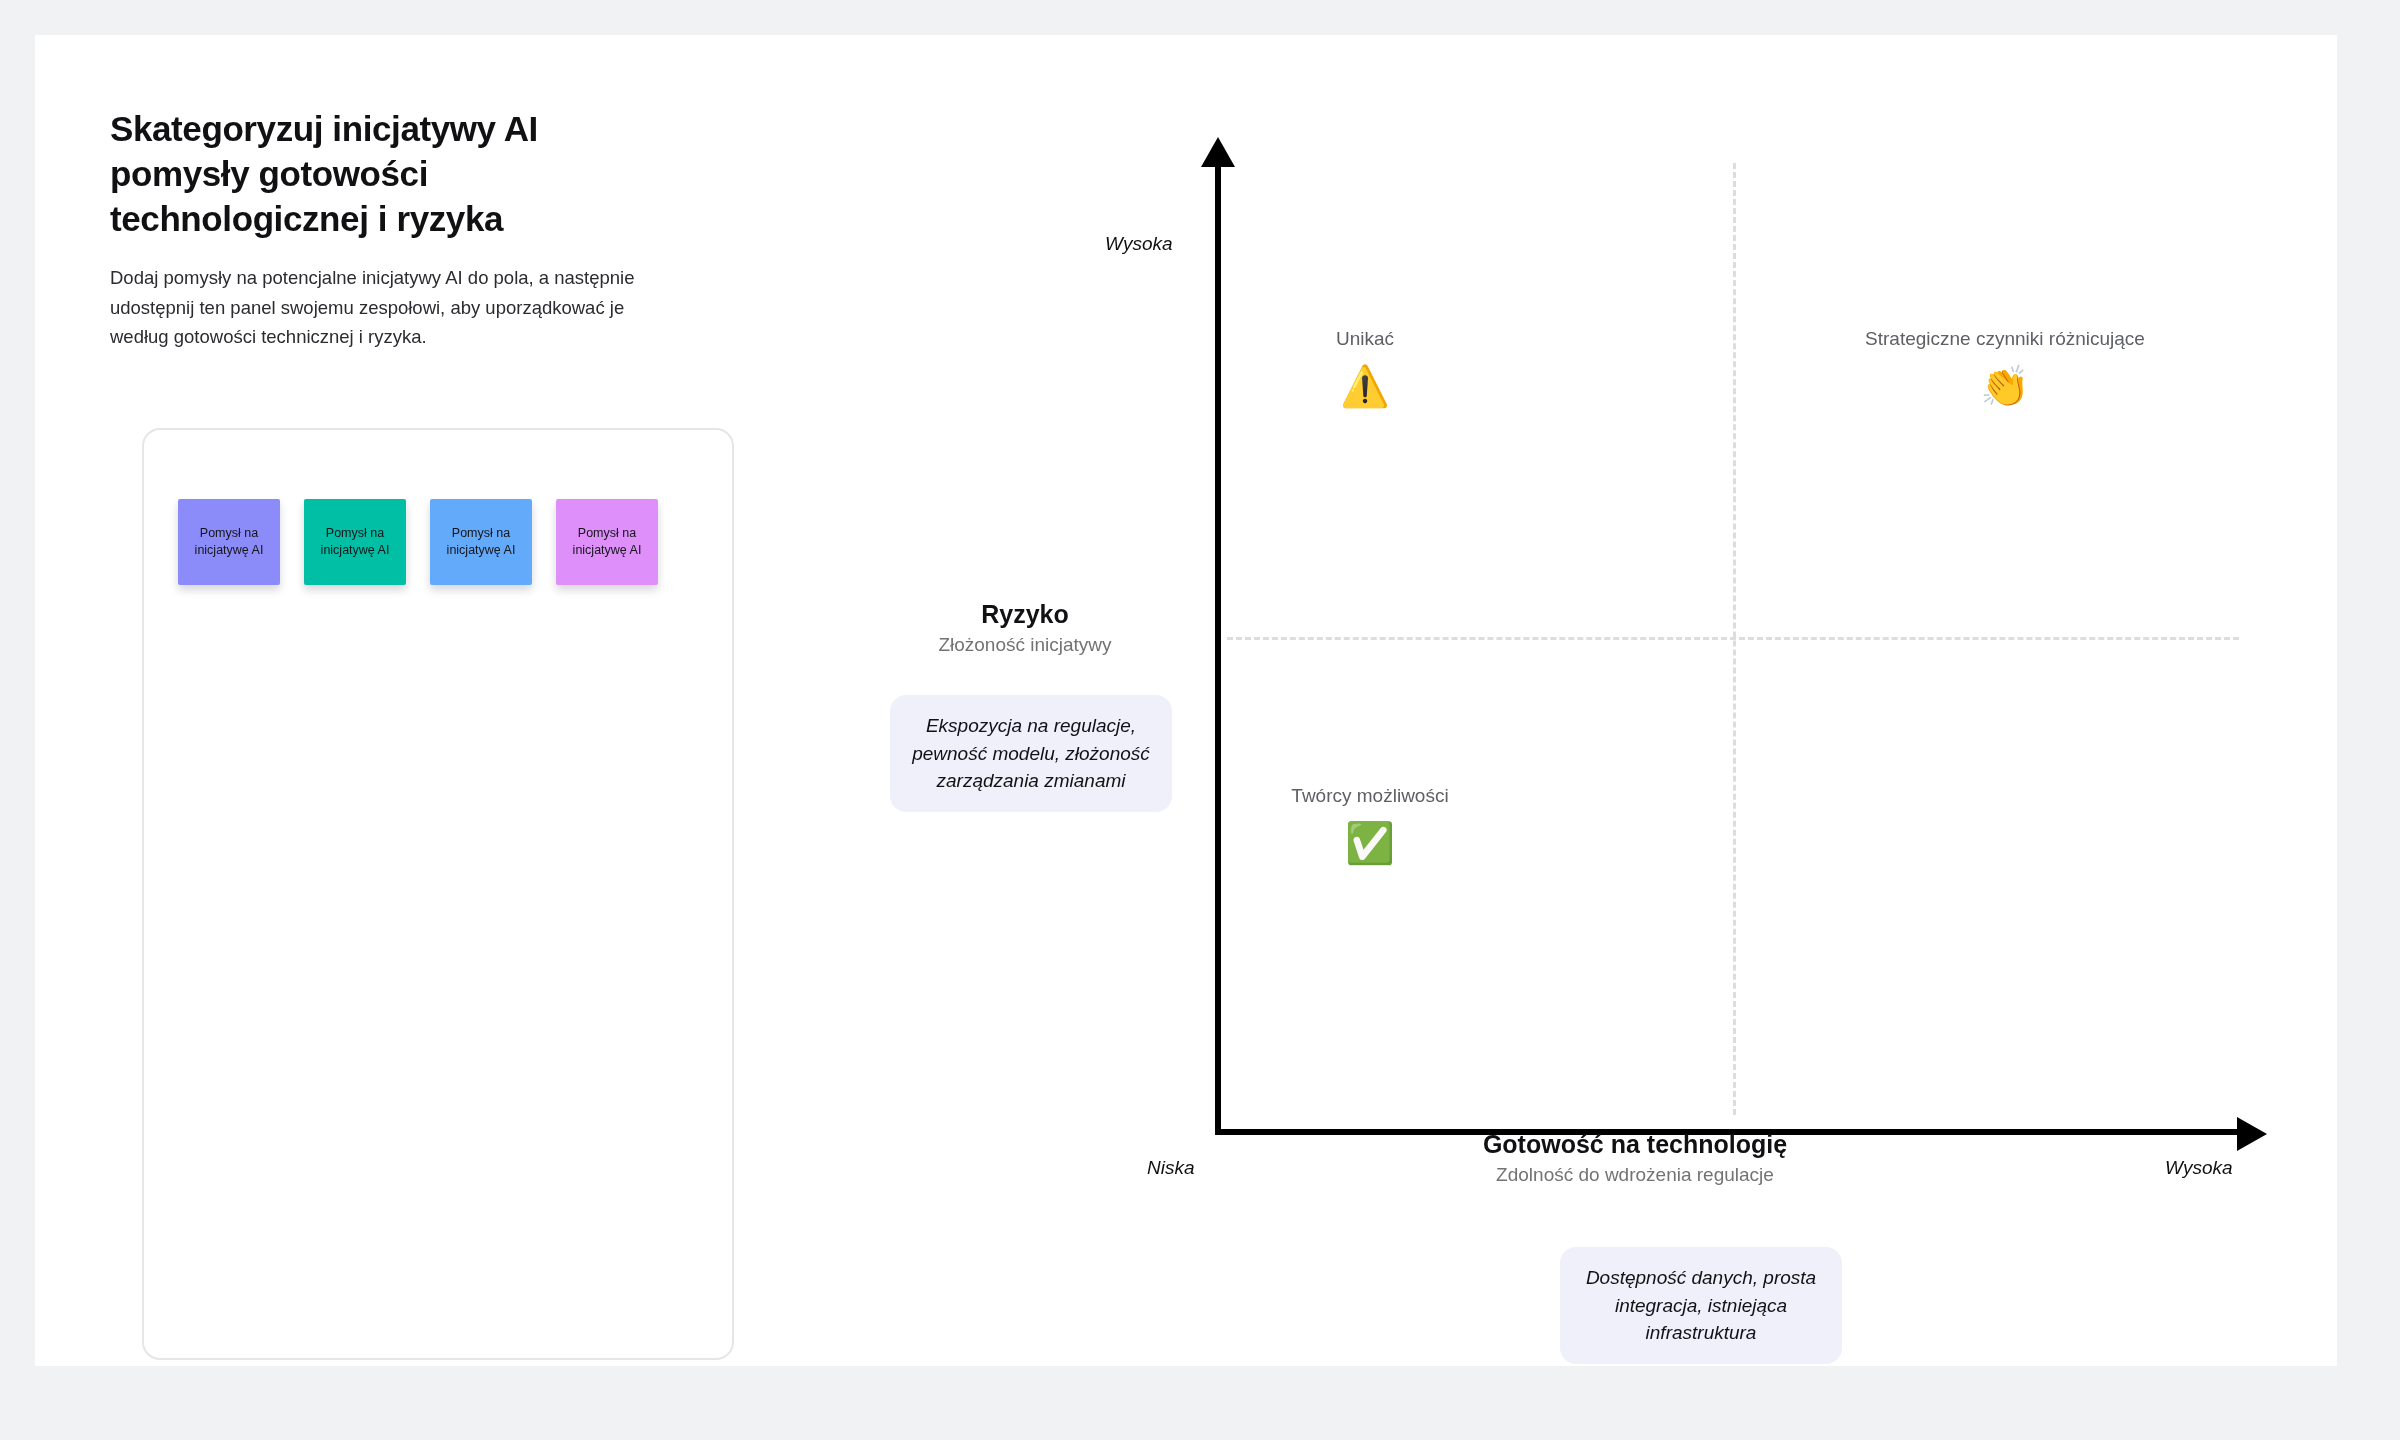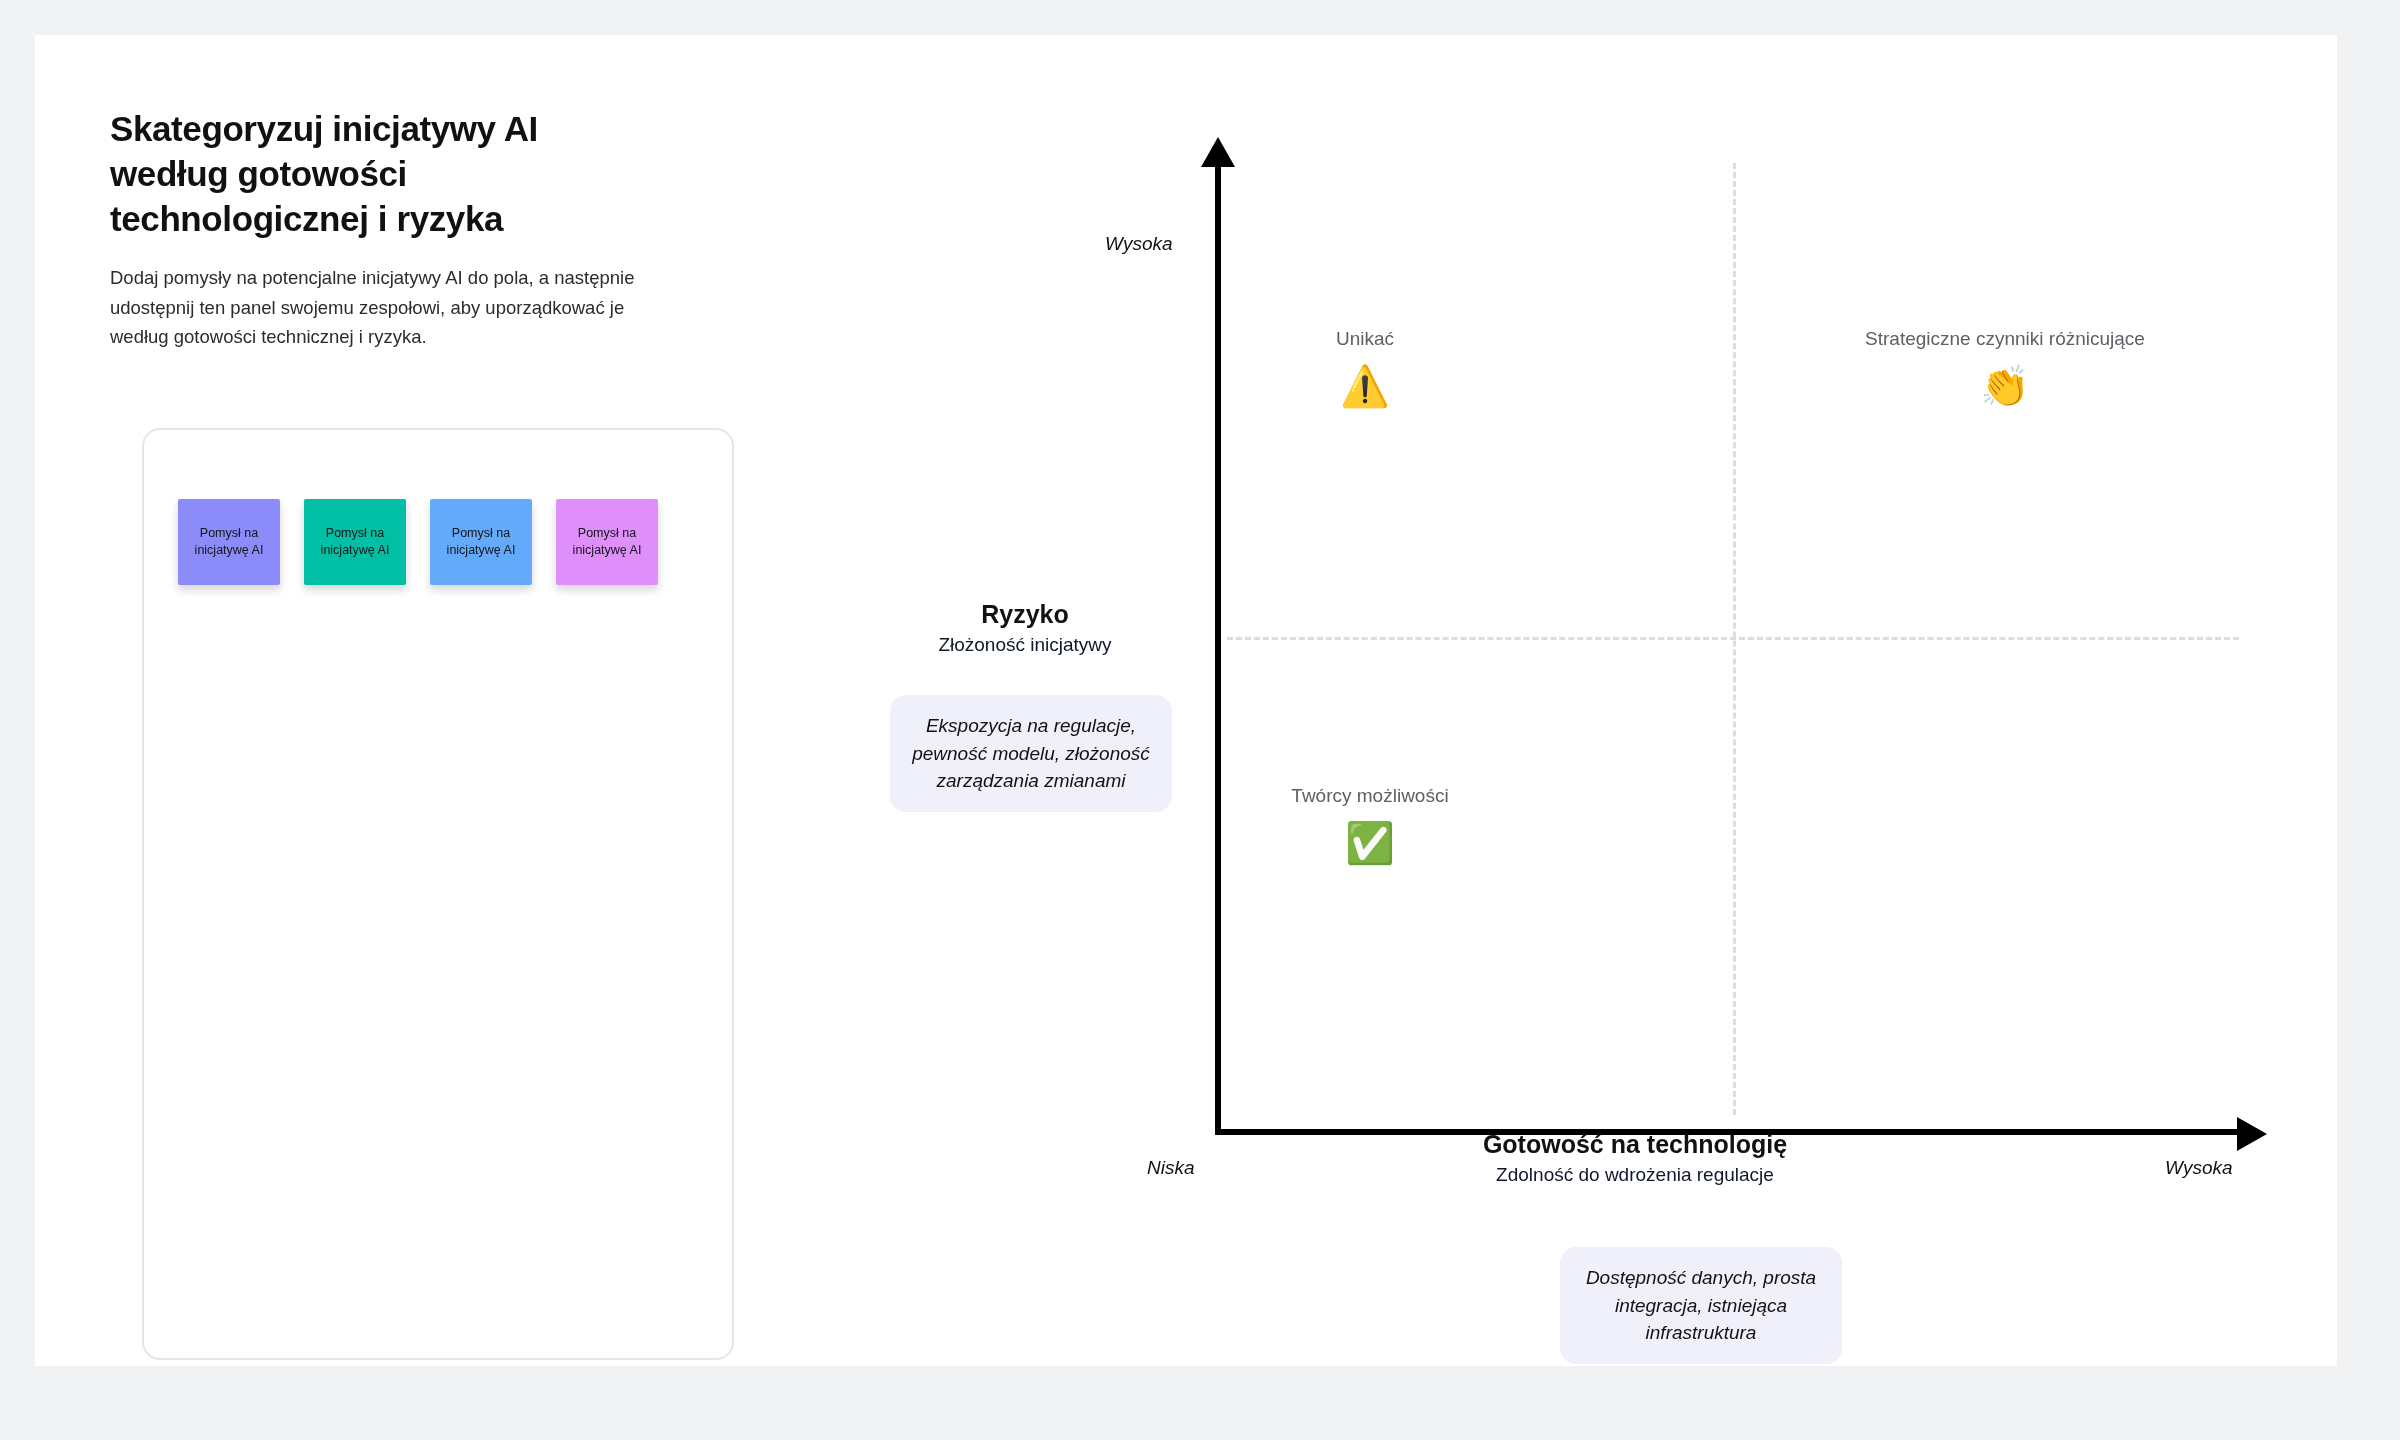--- a/index.html
+++ b/index.html
@@ -209,21 +209,21 @@
   }
   .axis-title-main {
     font-size: 25px;
     font-weight: bold;
     color: #111114;
     white-space: nowrap;
   }
   .axis-title-sub {
     margin-top: 5px;
     font-size: 19px;
-    color: #0f172a;
+    color: #737373;
     white-space: nowrap;
   }
 
   
   .callout {
     position: absolute;
     background: #f0f0fa;
     border-radius: 16px;
     padding: 17px 20px;
     font-size: 19px;
@@ -235,21 +235,21 @@
   .callout-y { left: 855px; top: 660px; width: 282px; }
   .callout-x { left: 1525px; top: 1212px; width: 282px; }
 </style>
 </head>
 <body>
 
 <div id="canvas">
   <div class="card">
 
     <div class="left-col">
-      <div class="page-title">Skategoryzuj inicjatywy AI według gotowości technologicznej i ryzyka</div>
+      <div class="page-title">Skategoryzuj inicjatywy AI pomysły gotowości technologicznej i ryzyka</div>
       <div class="page-desc">Dodaj pomysły na potencjalne inicjatywy AI do pola, a następnie udostępnij ten panel swojemu zespołowi, aby uporządkować je według gotowości technicznej i ryzyka.</div>
     </div>
 
     <div class="idea-panel">
       <div class="notes-wrap">
         <div class="note" id="note0" style="background: rgb(139, 139, 250);">
           <span class="note-text">Pomysł na
 inicjatywę AI</span>
         </div>
         <div class="note" id="note1" style="background: rgb(0, 191, 165);">

